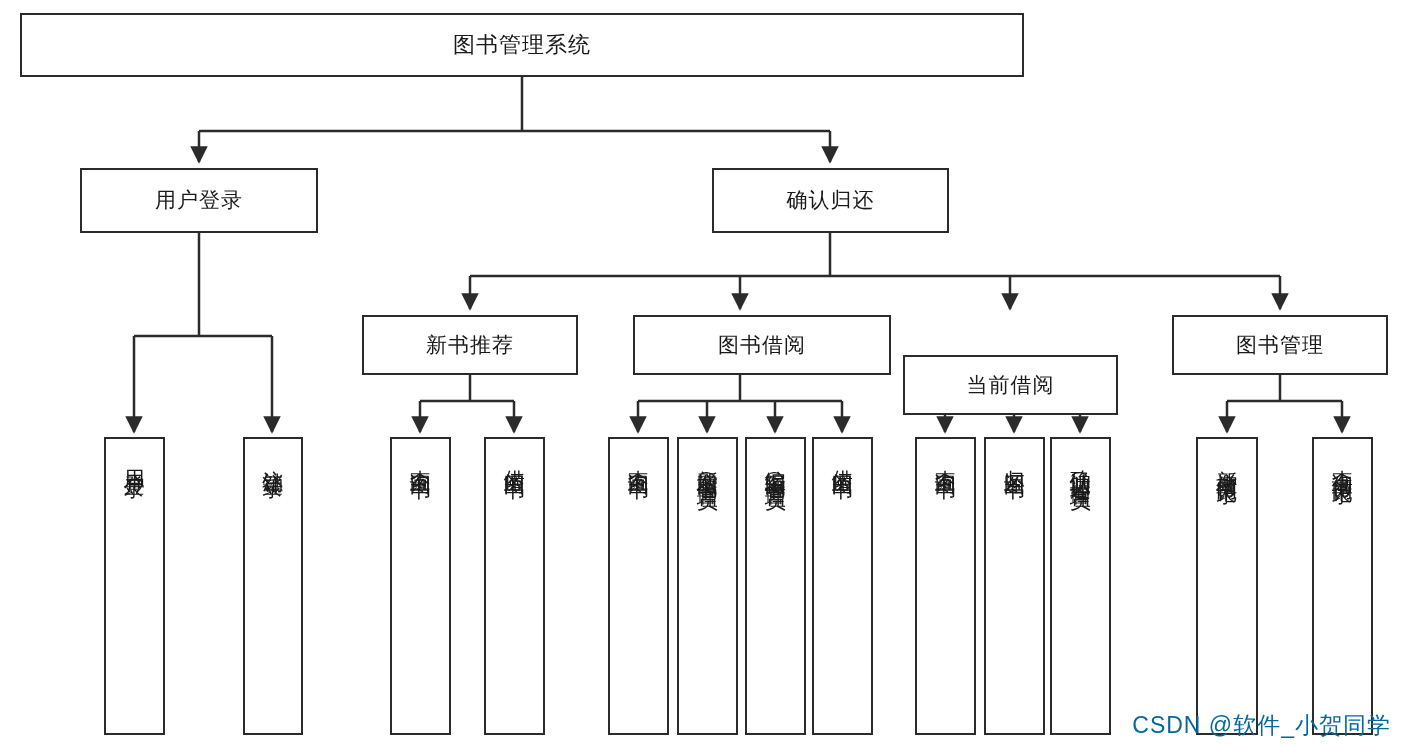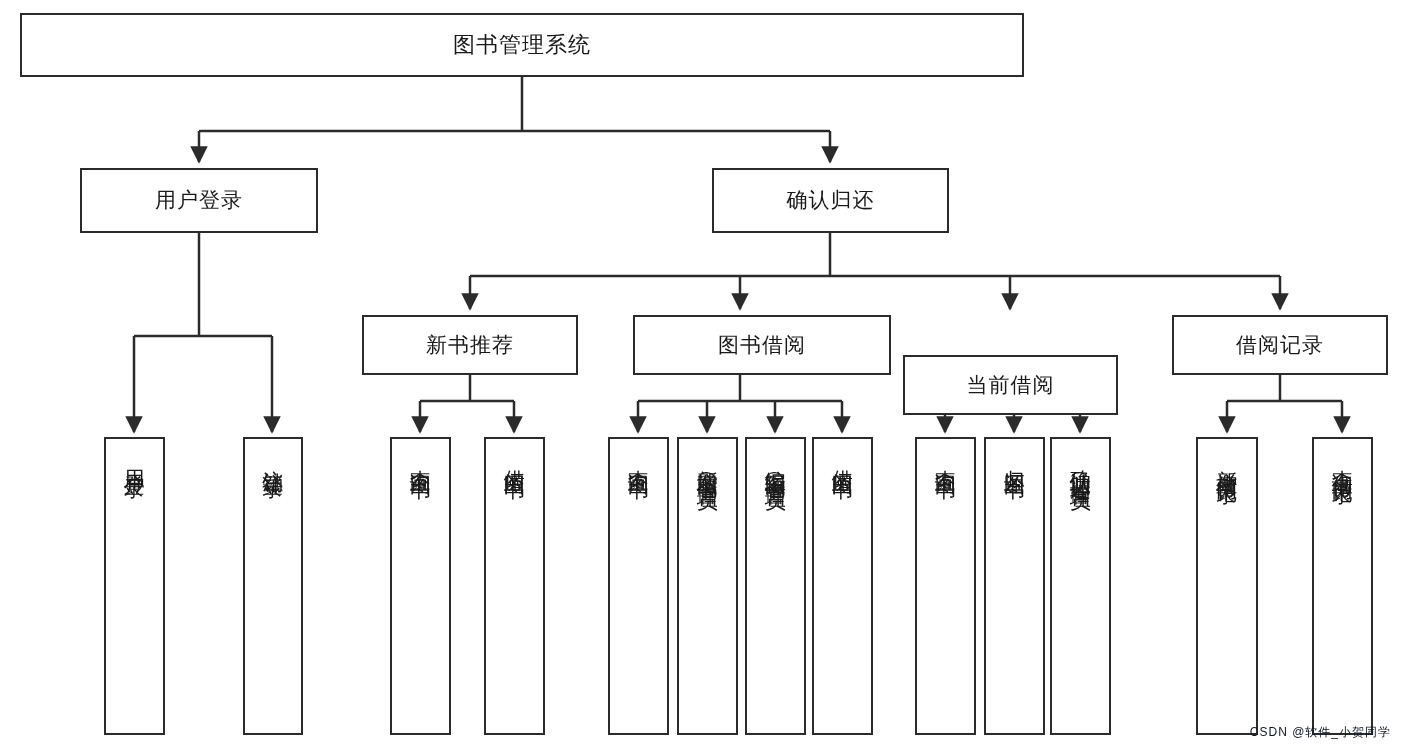--- a/index.html
+++ b/index.html
@@ -51,22 +51,22 @@
     line-height:1.12;
     letter-spacing:3px;
     white-space:normal;
     max-height:290px;
   }
   .node.leaf.tall .node-label{max-height:272px;}
   .watermark{
     position:absolute;
     right:14px;
     bottom:6px;
-    font-size:12px;
-    color:#0f172a;
+    font-size:23px;
+    color:#0369a1;
     letter-spacing:1px;
     z-index:3;
     white-space:nowrap;
   }
 </style>
 </head>
 <body>
 
 <div id="canvas">
 
@@ -134,21 +134,21 @@
   <div class="node" style="left:362px;top:315px;width:216px;height:60px;">
     <span class="node-label">新书推荐</span>
   </div>
   <div class="node" style="left:633px;top:315px;width:258px;height:60px;">
     <span class="node-label">图书借阅</span>
   </div>
   <div class="node" style="left:903px;top:315px;width:215px;height:60px;margin-top:40px;">
     <span class="node-label">当前借阅</span>
   </div>
   <div class="node" style="left:1172px;top:315px;width:216px;height:60px;">
-    <span class="node-label">借阅记录</span>
+    <span class="node-label">图书管理</span>
   </div>
 
   <div class="node leaf" style="left:104px;top:437px;width:61px;height:298px;">
     <span class="node-label">用户登录</span>
   </div>
   <div class="node leaf" style="left:243px;top:437px;width:60px;height:298px;">
     <span class="node-label">注销登录</span>
   </div>
 
   <div class="node leaf" style="left:390px;top:437px;width:61px;height:298px;">

